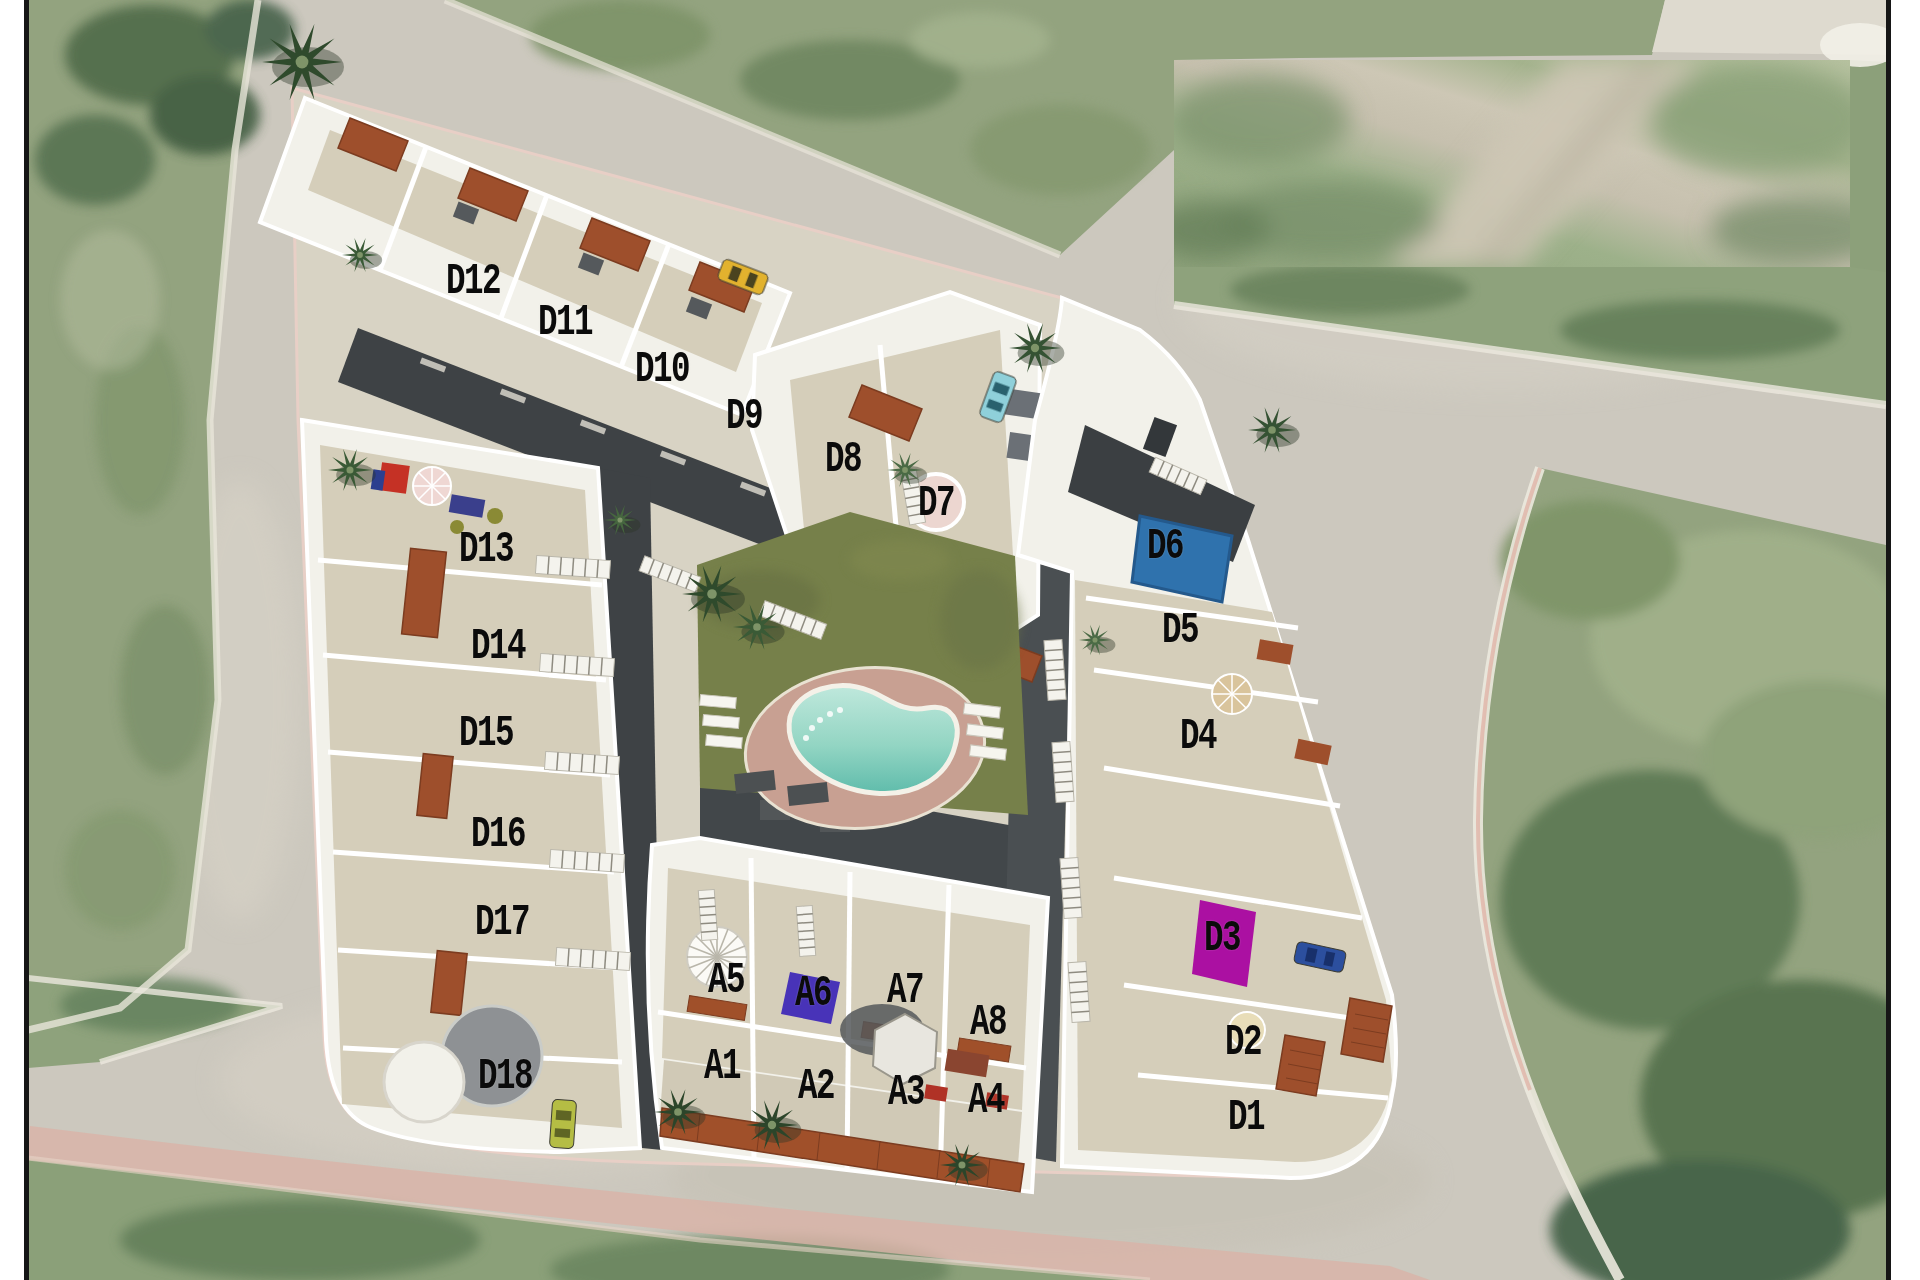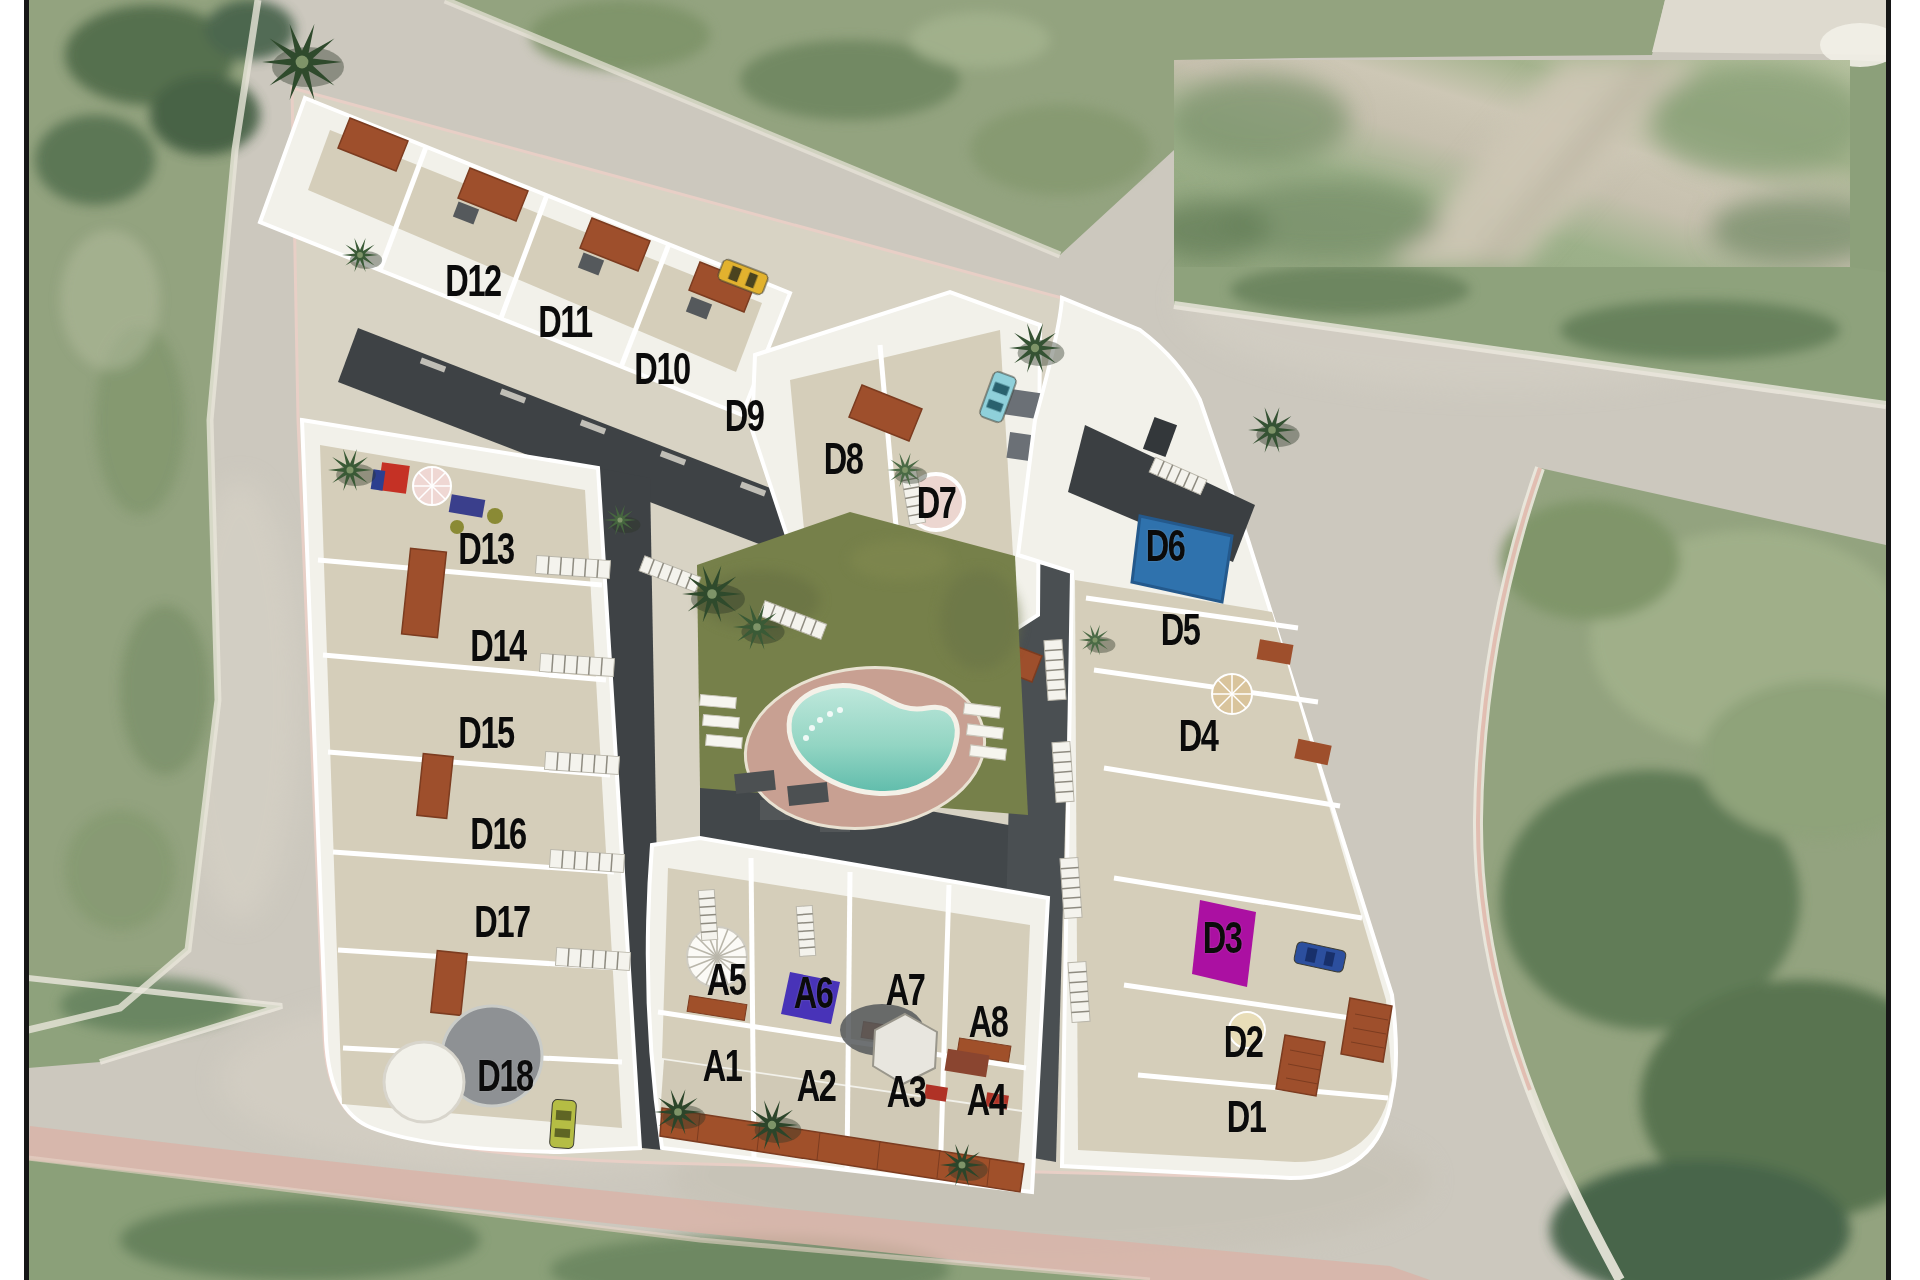--- a/index.html
+++ b/index.html
@@ -1,17 +1,17 @@
 <!DOCTYPE html>
 <html><head>
 <meta charset="utf-8">
 <style>
   html,body{margin:0;padding:0;background:#ffffff;}
   #stage{position:relative;width:1920px;height:1280px;overflow:hidden;
-         font-family:Liberation Sans, sans-serif;background:#ccc8be;}
+         font-family:Liberation Mono, monospace;background:#ccc8be;}
   #stage svg{position:absolute;left:0;top:0;width:1920px;height:1280px;display:block;}
   .unit-label{
     position:absolute;
     transform:translate(-50%,-50%) scaleX(.74);
     font-weight:800;
     font-size:44px;
     line-height:1;
     letter-spacing:-2px;
     color:#0b0b0b;
     white-space:nowrap;

